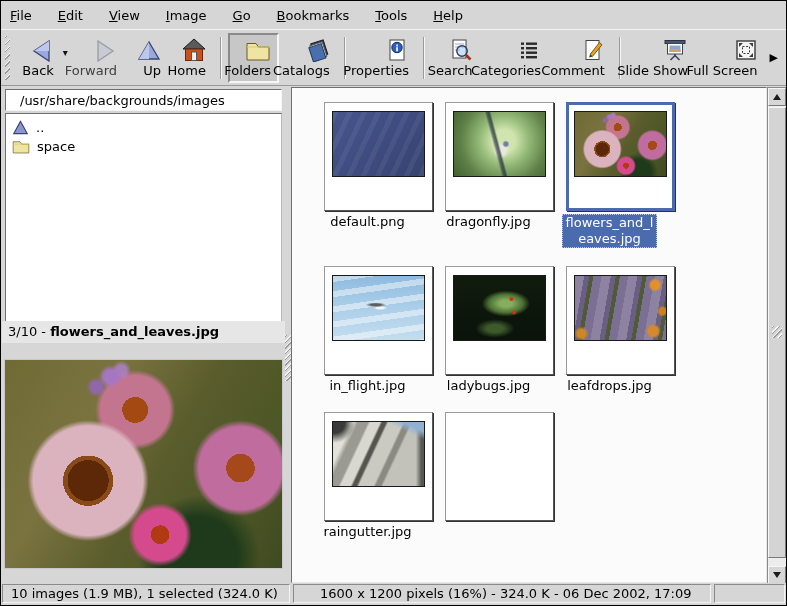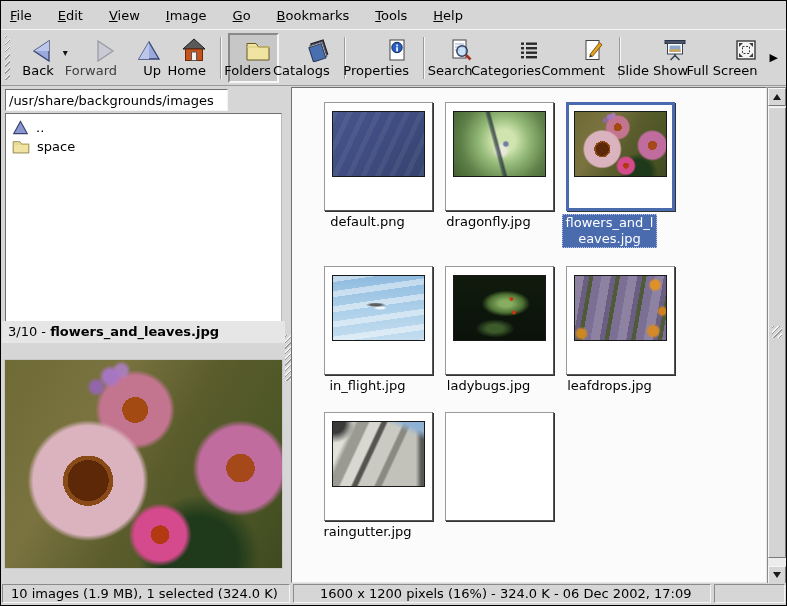--- a/index.html
+++ b/index.html
@@ -21,21 +21,21 @@
   .tb-btn.disabled .tb-label { color:#404040; }
   .tb-label { white-space:nowrap; }
   .tb-sep { width:2px; height:42px; margin:0 6px; border-left:1px solid #9a9a9a; border-right:1px solid #f6f6f6; }
   .back-cluster { display:flex; align-items:flex-start; }
   .dd-arrow { font-size:10px; color:#111; margin:14px 2px 0 1px; }
   .tb-overflow { margin-left:auto; font-size:11px; color:#000; padding:2px 4px; }
 
   
   .main { position:absolute; top:86px; left:1px; right:1px; bottom:22px; }
   .left-panel { position:absolute; left:0; top:0; width:283px; height:100%; background:#d6d6d6; }
-  .location-entry { position:absolute; left:3px; top:2px; width:223px; height:22px; background:#fff; border-top:1px solid #707070; border-left:1px solid #707070; border-bottom:1px solid #f4f4f4; border-right:1px solid #f4f4f4; font:13px "DejaVu Sans",sans-serif; padding:0 3px; outline:none; }
+  .location-entry { position:absolute; left:3px; top:2px; width:277px; height:22px; background:#fff; border-top:1px solid #707070; border-left:1px solid #707070; border-bottom:1px solid #f4f4f4; border-right:1px solid #f4f4f4; font:13px "DejaVu Sans",sans-serif; padding:0 14px; outline:none; }
   .folder-list { position:absolute; left:3px; top:26px; width:277px; height:215px; background:#fff; border-top:1px solid #707070; border-left:1px solid #707070; border-bottom:1px solid #b8b8b8; border-right:1px solid #b8b8b8; padding:4px 2px; overflow:hidden; }
   .folder-row { display:flex; align-items:center; gap:7px; padding:2px 4px; }
   .folder-row svg { flex:0 0 auto; }
   .h-splitter { position:absolute; left:0; top:241px; width:283px; height:8px; }
   .h-splitter .grip { width:26px; height:6px; margin:1px auto 0; background:repeating-linear-gradient(135deg,#f2f2f2 0 1px,#9a9a9a 1px 2px,rgba(0,0,0,0) 2px 4px); }
   .preview-status { position:absolute; left:0; top:234px; width:283px; height:22px; background:#e6e6e6; padding:3px 6px; white-space:nowrap; overflow:hidden; }
   .preview-status b { font-weight:bold; }
   .preview-frame { position:absolute; left:2px; top:272px; width:279px; height:210px; border:1px solid #c8c8c8; background:#fff; }
   .preview-art { width:100%; height:100%; }
 

